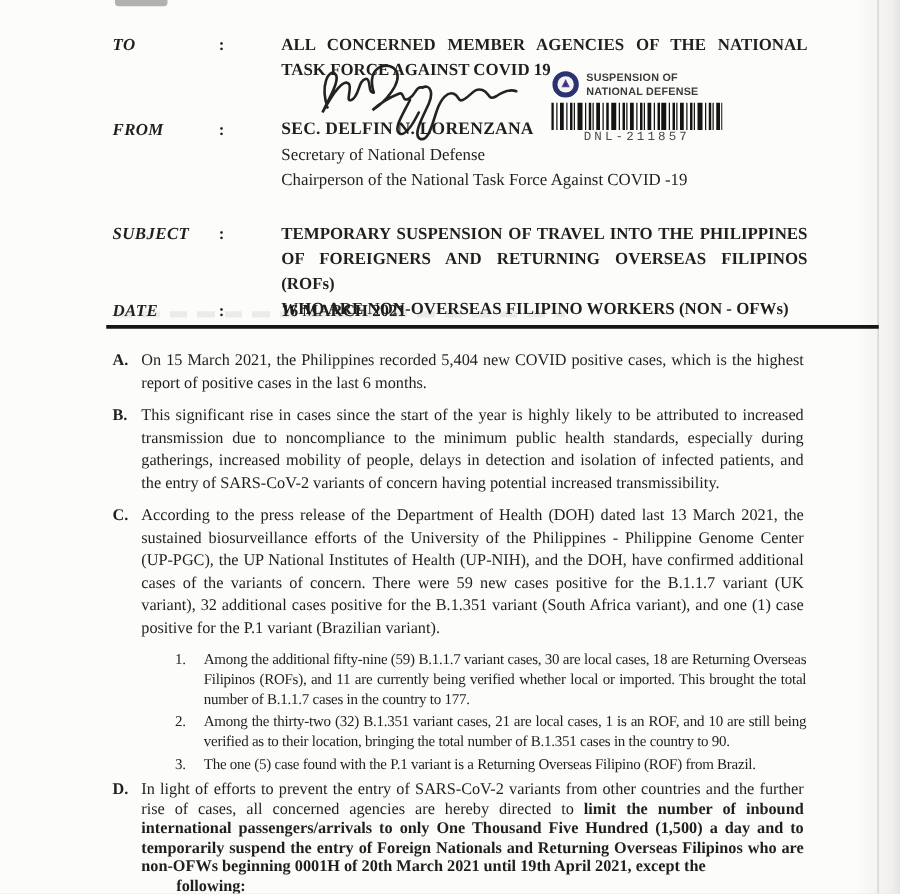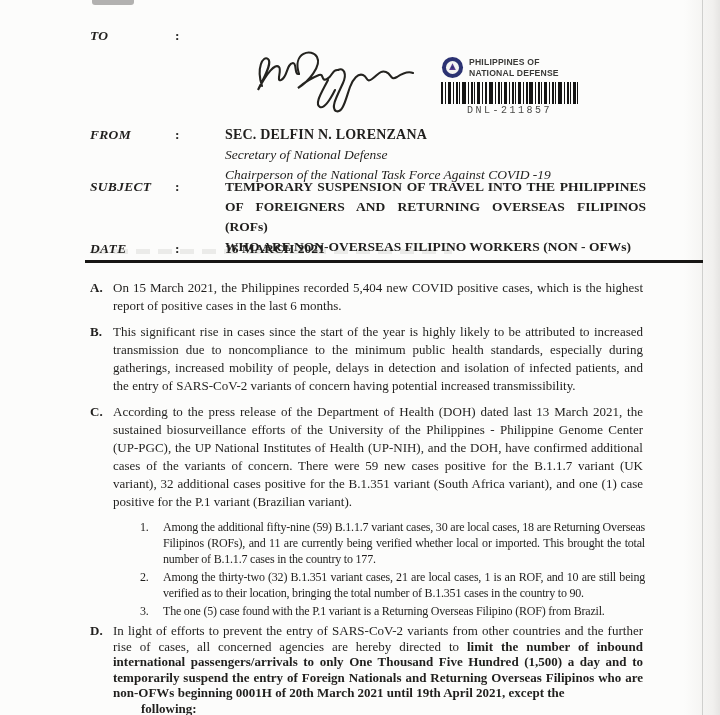--- a/index.html
+++ b/index.html
@@ -32,25 +32,25 @@
     position: absolute; left: 90px; width: 556px;
     display: grid; grid-template-columns: 85px 50px 421px;
     font-size: 13.5px; line-height: 20px;
   }
   .hlabel { font-weight: bold; letter-spacing: .3px; font-style: italic; }
   .hcolon { font-weight: bold; }
   .hline { text-align: justify; }
   .hline.stretch { text-align-last: justify; }
   .bold { font-weight: bold; }
   .row-to { top: 26px; }
-  .row-from { top: 94px; margin-top: 31px; }
+  .row-from { top: 94px; }
   .row-subject { top: 177px; }
   .row-date { top: 239px; }
   .from-name { font-weight: bold; font-size: 14px; letter-spacing: .2px; }
-  .from-title { font-size: 13.5px; font-style: italic; }
+  .from-title { font-size: 13.5px; }
 
   
   .signature { position: absolute; left: 232px; top: 46px; width: 195px; height: 78px; }
   .signature svg { width: 100%; height: 100%; }
   .sig-stroke { fill: none; stroke: #24231f; stroke-width: 2.1; stroke-linecap: round; }
 
   
   .stamp { position: absolute; left: 441px; top: 56px; width: 160px; }
   .stamp-head { display: flex; align-items: center; gap: 5px; }
   .seal { width: 23px; height: 23px; flex: 0 0 auto; }
@@ -89,41 +89,45 @@
 
 <div class="page">
 
   <div class="smudge"></div>
   <div class="edge-line"></div>
   <div class="ghost-line"></div>
 
   <div class="hrow row-to">
     <div class="hlabel">TO</div>
     <div class="hcolon">:</div>
+    <div>
+      <div class="hline stretch bold">ALL CONCERNED MEMBER AGENCIES OF THE NATIONAL</div>
+      <div class="hline bold">TASK FORCE AGAINST COVID 19</div>
+    </div>
   </div>
 
   <div class="signature">
     <svg viewBox="0 0 195 78">
       <path class="sig-stroke" d="M30 40 C24 22 31 9 36 13 C41 17 31 33 26 44 C35 27 43 17 47 21 C50 24 44 36 49 34 C56 31 54 18 61 17 C65 17 62 29 67 28"></path>
       <path class="sig-stroke" d="M67 28 C60 6 80 2 85 11 C90 20 76 36 66 42 C74 35 82 31 87 29 C92 27 89 36 95 33 C101 30 100 23 106 24"></path>
       <path class="sig-stroke" d="M106 24 C112 21 115 28 111 37 C106 48 98 62 104 65 C111 68 114 52 118 41 C121 33 126 27 131 29 C136 31 134 37 140 33 C146 29 148 24 154 26 C160 28 158 35 165 31 C171 27 176 25 181 27"></path>
       <path class="sig-stroke" d="M96 34 C90 46 82 58 88 61 C93 63 99 52 103 44"></path>
     </svg>
   </div>
 
   <div class="stamp">
     <div class="stamp-head">
       <svg class="seal" viewBox="0 0 24 24">
         <circle cx="12" cy="12" r="11" fill="#2b3272"></circle>
         <circle cx="12" cy="12" r="6.8" fill="#f4f4f2"></circle>
         <path d="M12 7.5 L15.5 14.5 L8.5 14.5 Z" fill="#5b3e8f"></path>
         <circle cx="12" cy="12" r="1.4" fill="#2b3272"></circle>
       </svg>
       <div class="stamp-agency">
-        <div>PHILIPPINES OF</div>
+        <div>SUSPENSION OF</div>
         <div>NATIONAL DEFENSE</div>
       </div>
     </div>
     <svg class="barcode" viewBox="0 0 137 22" preserveAspectRatio="none">
       <g fill="#141414">
         <rect x="0" width="2" height="22"></rect>
           <rect x="4" width="1" height="22"></rect>
           <rect x="7" width="3" height="22"></rect>
         <rect x="12" width="1" height="22"></rect>
           <rect x="15" width="2" height="22"></rect>

